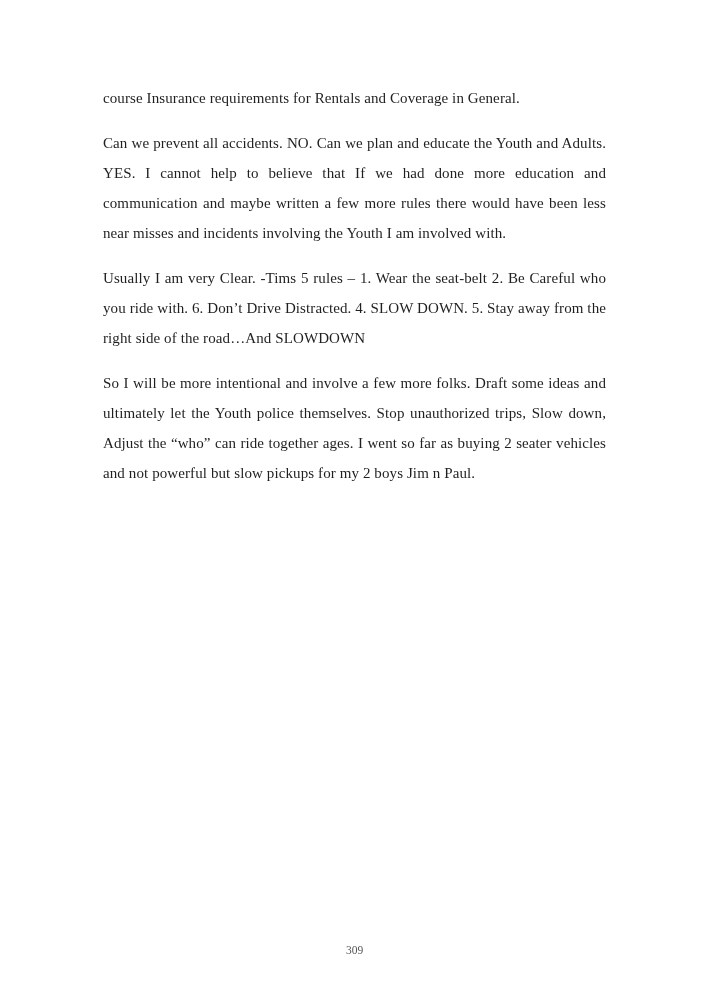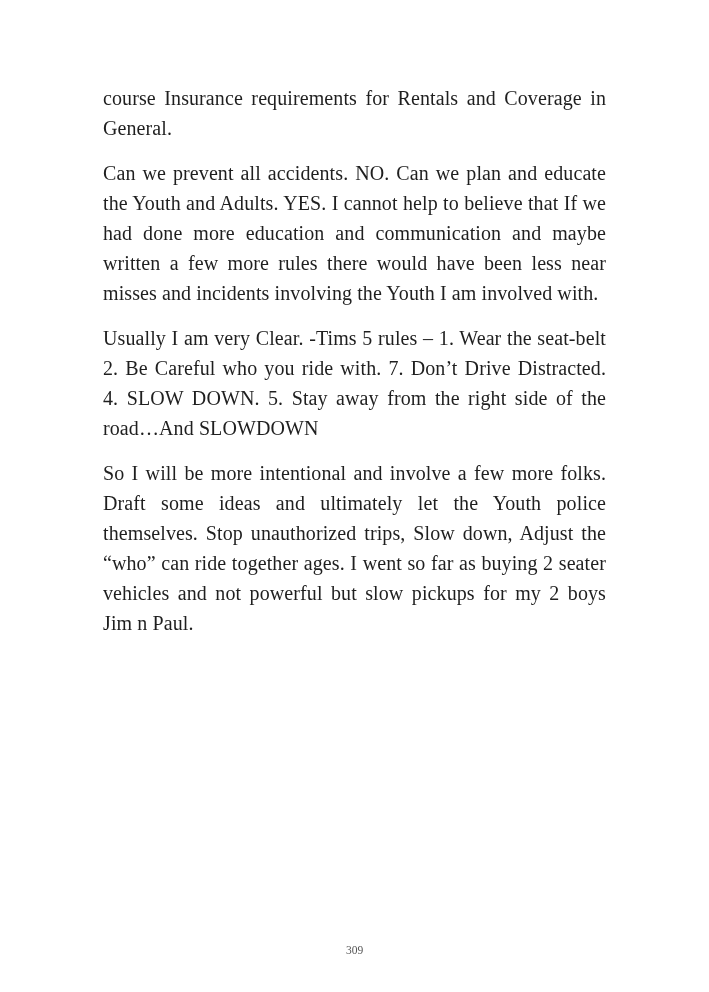--- a/index.html
+++ b/index.html
@@ -17,21 +17,21 @@
       color: #1f1f1f;
     }
     .content {
       position: absolute;
       top: 83px;
       left: 103px;
       right: 103px;
     }
     .content p {
       margin: 0 0 15px 0;
-      font-size: 20px;
+      font-size: 15px;
       line-height: 30px;
       text-align: justify;
       letter-spacing: 0.1px;
     }
     .page-number {
       position: absolute;
       bottom: 36px;
       left: 0;
       right: 0;
       text-align: center;
@@ -40,17 +40,17 @@
       font-family: "Liberation Serif", "DejaVu Serif", serif;
     }
   </style>
 </head>
 <body>
 
 <div class="page">
   <div class="content">
     <p>course Insurance requirements for Rentals and Coverage in General.</p>
     <p>Can we prevent all accidents. NO. Can we plan and educate the Youth and Adults. YES. I cannot help to believe that If we had done more education and communication and maybe written a few more rules there would have been less near misses and incidents involving the Youth I am involved with.</p>
-    <p>Usually I am very Clear. -Tims 5 rules – 1. Wear the seat-belt 2. Be Careful who you ride with. 7. Don’t Drive Distracted. 4. SLOW DOWN. 5. Stay away from the right side of the road…And SLOWDOWN</p>
+    <p>Usually I am very Clear. -Tims 5 rules – 1. Wear the seat-belt 2. Be Careful who you ride with. 6. Don’t Drive Distracted. 4. SLOW DOWN. 5. Stay away from the right side of the road…And SLOWDOWN</p>
     <p>So I will be more intentional and involve a few more folks. Draft some ideas and ultimately let the Youth police themselves. Stop unauthorized trips, Slow down, Adjust the “who” can ride together ages. I went so far as buying 2 seater vehicles and not powerful but slow pickups for my 2 boys Jim n Paul.</p>
   </div>
   <div class="page-number">309</div>
 </div>
 
 </body></html>

